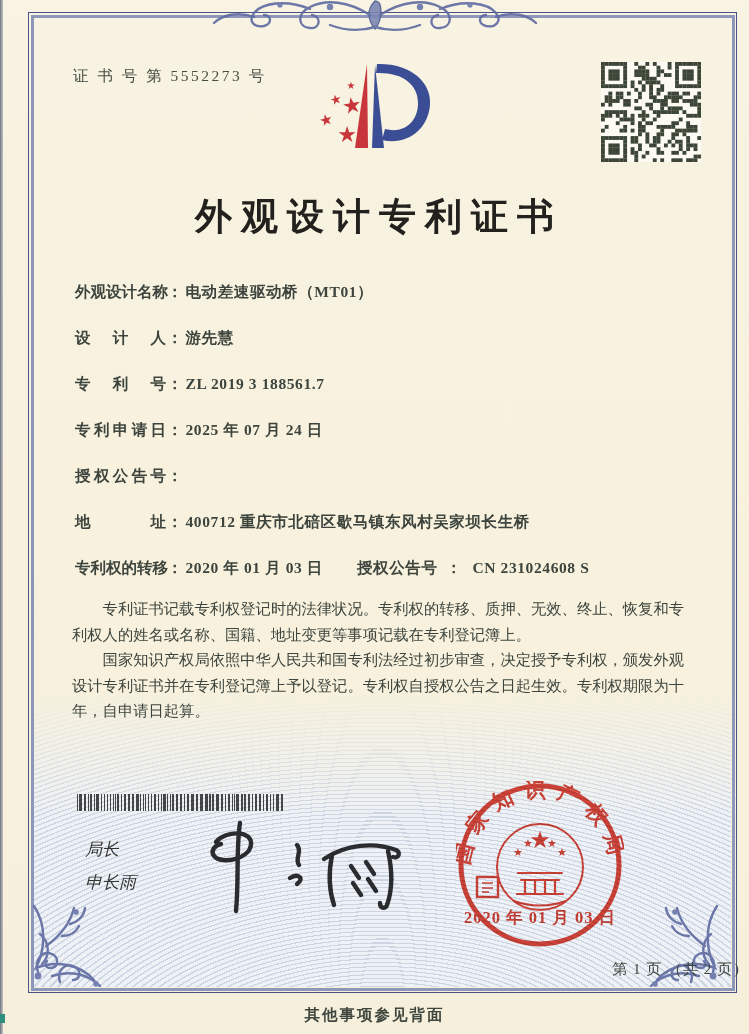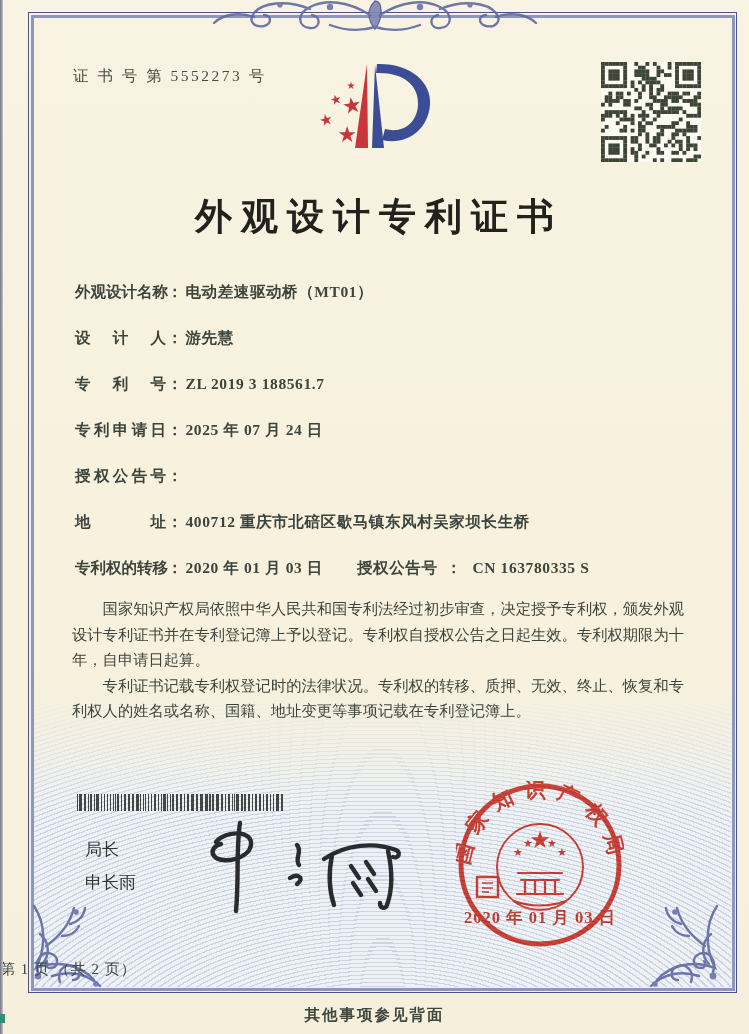--- a/index.html
+++ b/index.html
@@ -43,30 +43,30 @@
   .fvalue{letter-spacing:0.6px;}
   .g2{display:flex;align-items:baseline;margin-left:34px;gap:8px;}
 
   .body-text{position:absolute;left:72px;top:596px;width:612px;color:#3c443d;
              font-size:15.3px;line-height:25.6px;text-align:justify;}
   .body-text p{margin:0;text-indent:2em;}
 
   .barcode{position:absolute;left:75px;top:794px;mix-blend-mode:multiply;}
 
   .sig-block{position:absolute;left:85px;top:833px;color:#333632;font-size:17px;
-             line-height:33px;font-family:"Liberation Sans","DejaVu Sans",sans-serif;}
+             line-height:33px;font-family:"Liberation Sans","DejaVu Sans",sans-serif;font-style:italic;}
   .signature-script{position:absolute;left:196px;top:818px;mix-blend-mode:multiply;}
 
   .seal{position:absolute;left:456px;top:781px;width:168px;height:168px;
         mix-blend-mode:multiply;opacity:.93;}
   .seal-date{position:absolute;left:50%;top:126px;transform:translateX(-50%);
         white-space:nowrap;color:#d23427;font-size:16.5px;font-weight:600;
         letter-spacing:1px;}
 
-  .footer-page{position:absolute;left:0;top:960px;width:100%;text-align:left;
+  .footer-page{position:absolute;left:0;top:960px;width:100%;text-align:right;
         color:#3c443d;font-size:15px;letter-spacing:1px;}
   .back-note{position:absolute;left:0;top:1005px;width:100%;text-align:center;
         color:#3f473f;font-size:15.5px;letter-spacing:2px;font-weight:600;}
 </style>
 </head>
 <body>
 
 <div class="page">
 
   <div class="frame">
@@ -510,28 +510,28 @@
         <span class="fcolon">：</span>
         <span class="fvalue">400712 重庆市北碚区歇马镇东风村吴家坝长生桥</span>
     </div>
     <div class="frow">
       <span class="flabel">专利权的转移</span>
         <span class="fcolon">：</span>
         <span class="fvalue">2020 年 01 月 03 日</span>
       <span class="g2">
         <span class="flabel2">授权公告号</span>
           <span class="fcolon">：</span>
-          <span class="fvalue">CN 163780335 S</span>
+          <span class="fvalue">CN 231024608 S</span>
       </span>
     </div>
   </div>
 
   <div class="body-text">
+    <p>专利证书记载专利权登记时的法律状况。专利权的转移、质押、无效、终止、恢复和专利权人的姓名或名称、国籍、地址变更等事项记载在专利登记簿上。</p>
     <p>国家知识产权局依照中华人民共和国专利法经过初步审查，决定授予专利权，颁发外观设计专利证书并在专利登记簿上予以登记。专利权自授权公告之日起生效。专利权期限为十年，自申请日起算。</p>
-    <p>专利证书记载专利权登记时的法律状况。专利权的转移、质押、无效、终止、恢复和专利权人的姓名或名称、国籍、地址变更等事项记载在专利登记簿上。</p>
   </div>
 
   <svg class="barcode" width="212" height="17" viewBox="0 0 212 17">
     <g id="bar-cells" fill="#4c4d4c">
         <rect x="2" y="0" width="1" height="17"></rect>
         <rect x="4" y="0" width="3" height="17"></rect>
         <rect x="9" y="0" width="2" height="17"></rect>
         <rect x="13" y="0" width="1" height="17"></rect>
         <rect x="15" y="0" width="2" height="17"></rect>
         <rect x="19" y="0" width="1" height="17"></rect>

